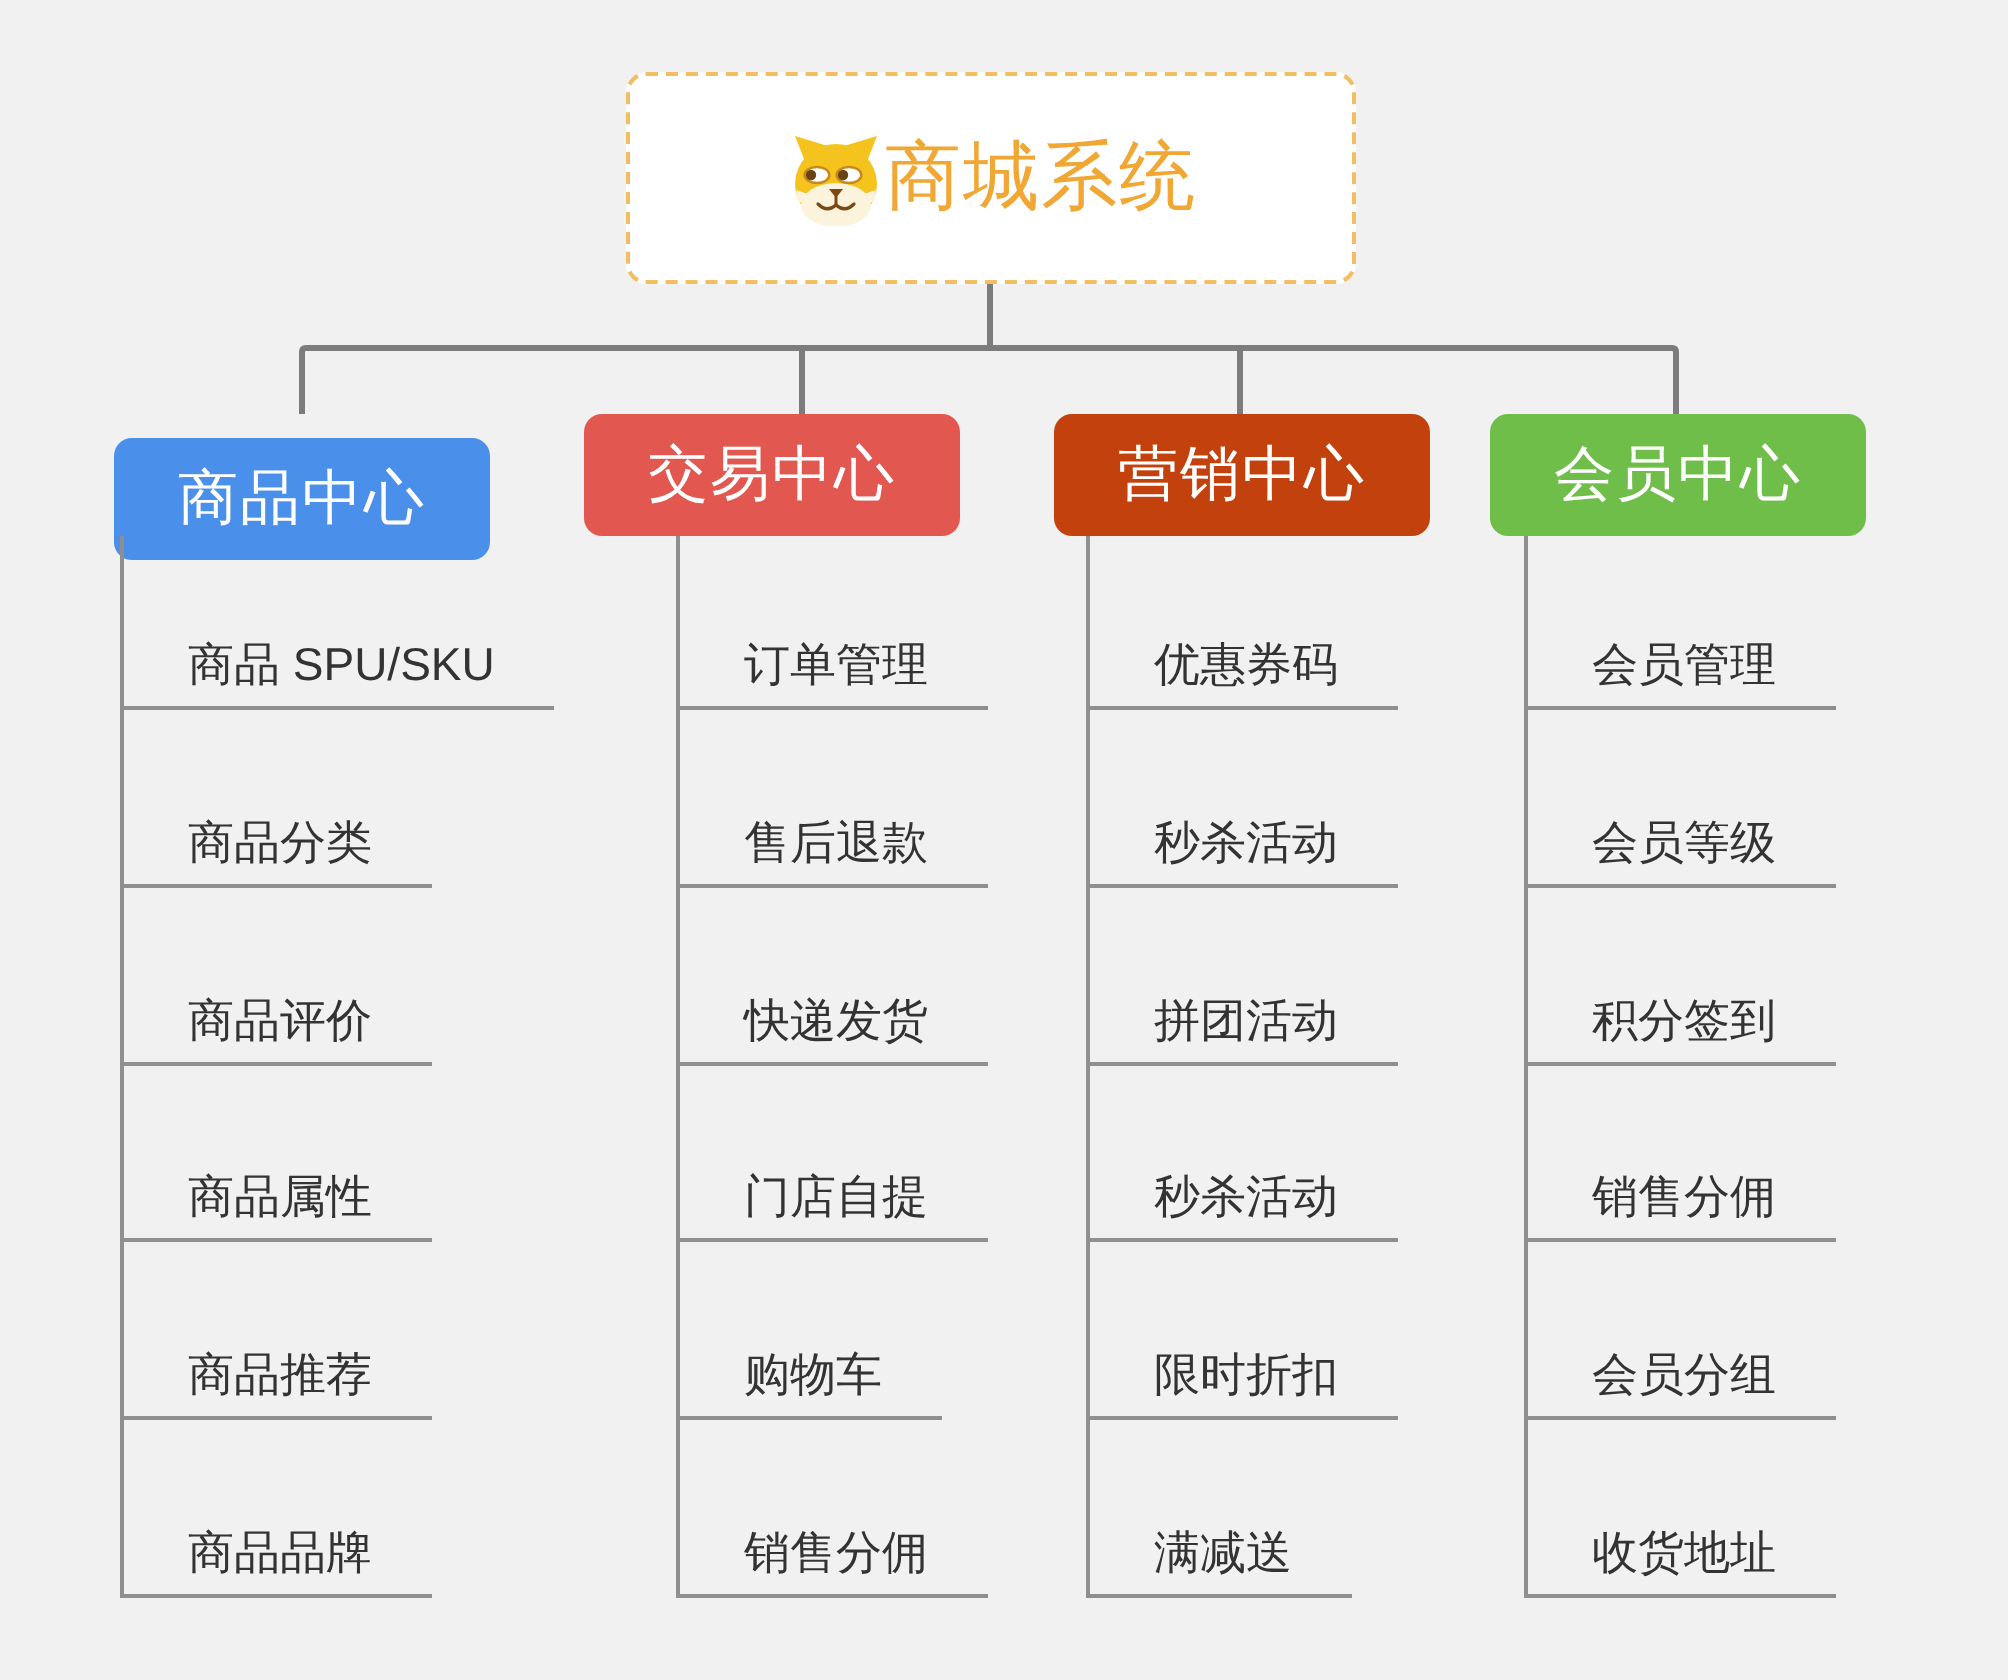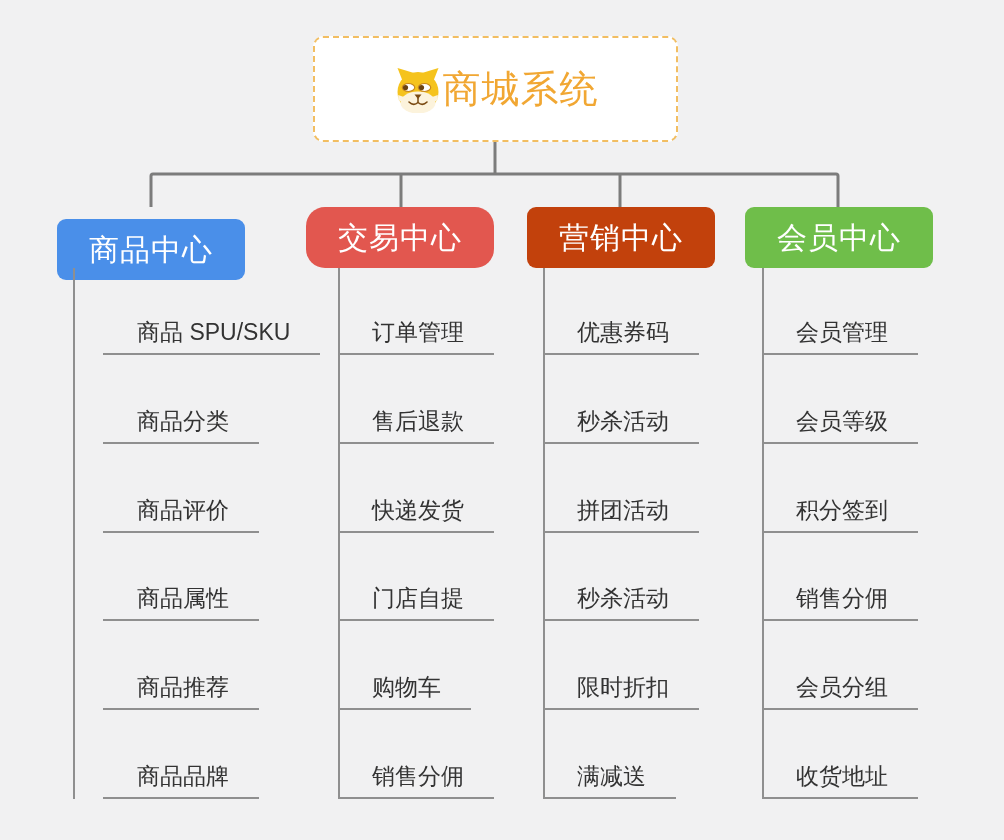--- a/index.html
+++ b/index.html
@@ -25,25 +25,25 @@
   }
   .root-title{font-size:38px;font-weight:500;letter-spacing:1px;line-height:1;}
   .dog-icon{width:50px;height:48px;display:block;flex:0 0 auto;}
 
   
   .branch-node{
     position:absolute;top:207px;width:188px;height:61px;border-radius:9px;
     display:flex;align-items:center;justify-content:center;cursor:pointer;
   }
   .branch-node .branch-label{color:#FFFFFF;font-size:30px;line-height:1;letter-spacing:1px;}
-  .b0{left:57px;margin-top:12px;}.b1{left:306px;border-radius:19px;}.b2{left:527px;}.b3{left:745px;}
+  .b0{left:57px;margin-top:12px;}.b1{left:292px;}.b2{left:527px;}.b3{left:745px;}
 
   
   .col{position:absolute;top:268px;display:flex;flex-direction:column;align-items:flex-start;}
-  .c0{left:73px;padding-left:30px;}.c1{left:338px;}.c2{left:543px;}.c3{left:762px;}
+  .c0{left:60px;}.c1{left:338px;}.c2{left:543px;}.c3{left:762px;}
   .spine{position:absolute;left:0;top:0;width:2px;height:531px;background:#8F8F8F;}
   .row{height:88.8px;display:flex;align-items:flex-end;}
   .row.first{height:87px;}
   .subtopic{
     white-space:nowrap;
     font-size:23px;color:#333333;line-height:1;
     padding:0 30px 9px 34px;
     border-bottom:2px solid #8F8F8F;
     cursor:pointer;
   }

